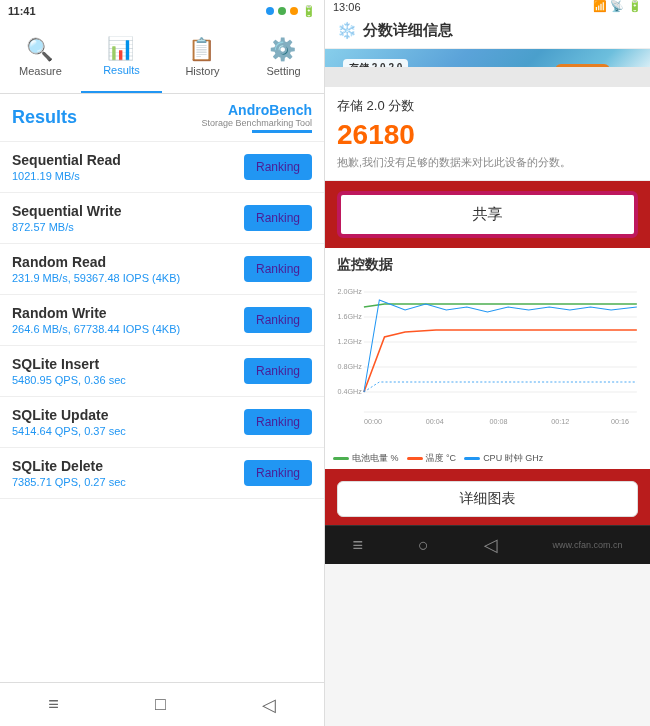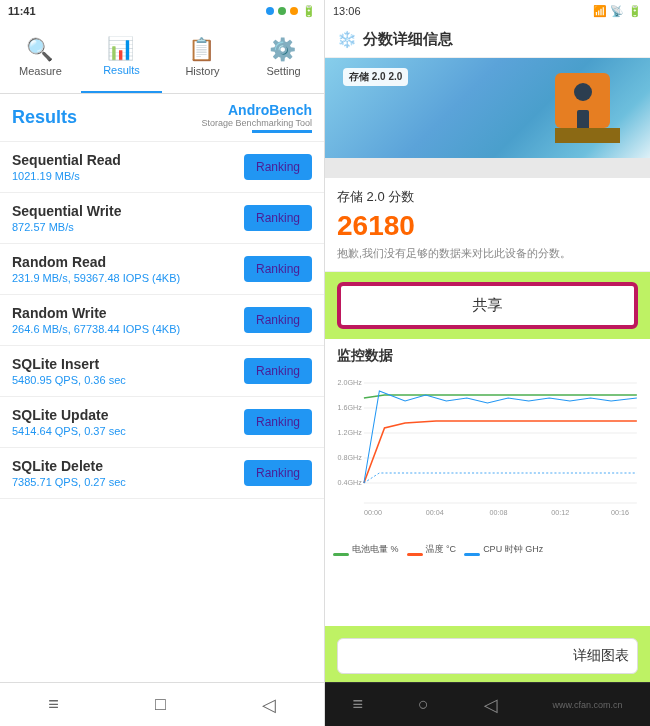--- a/index.html
+++ b/index.html
@@ -153,24 +153,24 @@
     .bottom-nav-btn {
       font-size: 18px;
       color: #666;
       cursor: pointer;
       padding: 8px;
     }
 
     
     .right-panel {
       width: 325px;
-      height: 726px;
+      height: 564px;
       display: flex;
       flex-direction: column;
-      background: #bef264;
+      background: #b91c1c;
     }
 
     .status-bar-right {
       height: 22px;
       background: #fff;
       display: flex;
       align-items: center;
       padding: 0 8px;
       font-size: 11px;
       color: #333;
@@ -326,40 +326,40 @@
     .chart-legend {
       display: flex;
       gap: 8px;
       padding: 4px 8px;
       font-size: 9px;
       color: #555;
       flex-wrap: wrap;
     }
     .legend-item {
       display: flex;
-      align-items: flex-end;
+      align-items: center;
       gap: 3px;
     }
     .legend-color {
       width: 16px;
       height: 3px;
       border-radius: 2px;
     }
 
     
     .detail-btn {
       margin: 8px 12px;
       background: #fff;
       border: 1px solid #ddd;
       border-radius: 6px;
       padding: 8px;
       font-size: 14px;
       color: #333;
       cursor: pointer;
-      text-align: right;
+      text-align: center;
     }
 
     
     .bottom-nav-right {
       height: 44px;
       background: #1a1a1a;
       border-top: 1px solid #333;
       display: flex;
       align-items: center;
       justify-content: space-around;

